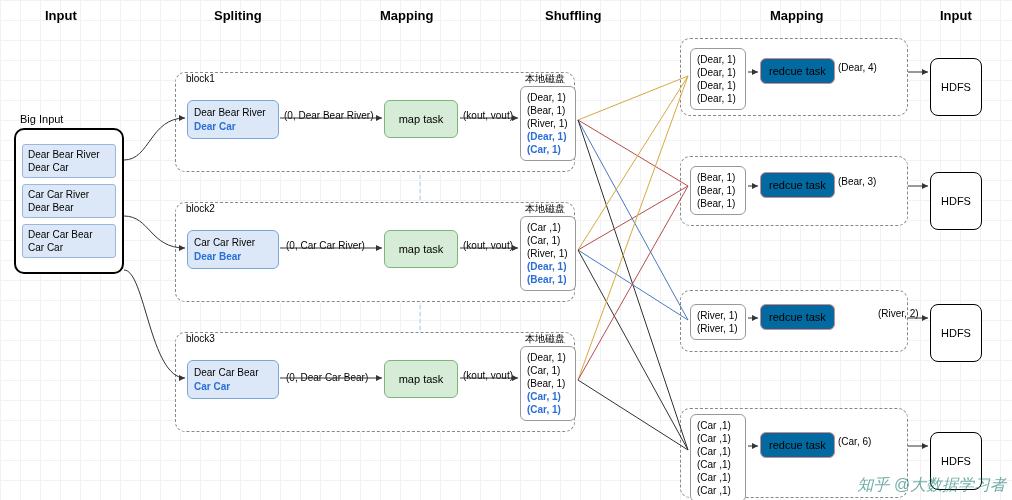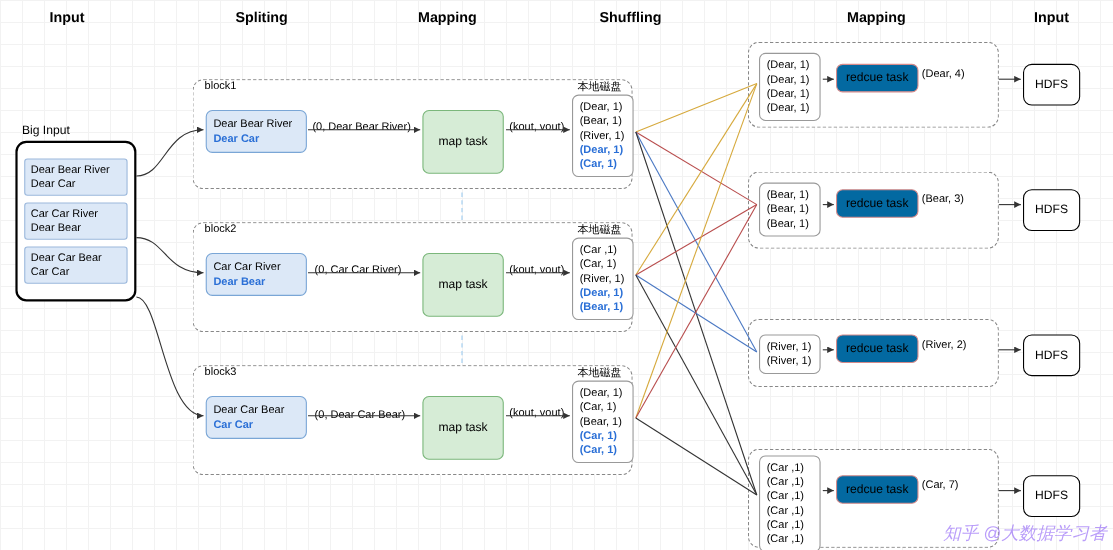--- a/index.html
+++ b/index.html
@@ -5,28 +5,28 @@
   * { box-sizing: border-box; margin: 0; padding: 0; }
   body { font-family: Arial, sans-serif; font-size: 11px; background: #fff; width: 1012px; height: 500px; position: relative; overflow: hidden; }
   .grid { position: absolute; inset: 0; background-image: linear-gradient(#f2f2f2 1px, transparent 1px), linear-gradient(90deg, #f2f2f2 1px, transparent 1px); background-size: 20px 20px; }
   .stage-header { position: absolute; top: 8px; font-weight: bold; font-size: 13px; }
   .big-file-label { position: absolute; font-size: 11px; }
   .input-box { position: absolute; border: 2px solid #000; border-radius: 10px; padding: 8px 6px; background: #fff; }
   .file-chunk { background: #dce8f7; border: 1px solid #9bb8dc; border-radius: 3px; padding: 3px 5px; margin: 6px 0; font-size: 10px; line-height: 1.3; }
   .dashed-group { position: absolute; border: 1.5px dashed #888; border-radius: 10px; background: #fff; }
   .group-label { position: absolute; top: -2px; left: 8px; font-size: 10px; background: transparent; padding: 2px; }
   .split-box { position: absolute; background: #dce8f7; border: 1px solid #7aa6d6; border-radius: 6px; padding: 5px 6px; font-size: 10px; line-height: 1.35; }
-  .map-box { position: absolute; background: #d6ecd6; border: 1px solid #7bb77b; border-radius: 6px; padding: 22px 10px; font-size: 11px; text-align: center; }
+  .map-box { position: absolute; background: #d6ecd6; border: 1px solid #7bb77b; border-radius: 6px; padding: 12px 10px; font-size: 11px; text-align: center; }
   .kv-box { position: absolute; background: #fff; border: 1px solid #999; border-radius: 6px; padding: 4px 6px; font-size: 10px; line-height: 1.3; }
   .kv-box .blue { color: #2a6fd6; font-weight: bold; }
   .disk-label { position: absolute; font-size: 10px; }
   .edge-label { position: absolute; font-size: 10px; white-space: nowrap; text-align: center; }
   .reduce-box { position: absolute; background: #0369a1; border: 1px solid #d58a8a; border-radius: 6px; padding: 6px 8px; font-size: 11px; }
-  .hdfs-box { position: absolute; background: #fff; border: 1.5px solid #000; border-radius: 8px; padding: 12px 10px; font-size: 11px; }
-  .watermark { position: absolute; right: 6px; bottom: 4px; font-size: 16px; color: #8b5cf6; opacity: .6; font-style: italic;}
+  .hdfs-box { position: absolute; background: #fff; border: 1.5px solid #000; border-radius: 8px; padding: 22px 10px; font-size: 11px; }
+  .watermark { position: absolute; right: 6px; bottom: 4px; font-size: 16px; color: #0f766e; opacity: .6; font-style: italic;}
   svg.lines { position: absolute; inset: 0; width: 1012px; height: 500px; pointer-events: none; }
 </style>
 </head>
 <body>
 <div class="grid"></div>
 
 <div class="stage-header" style="left:45px">Input</div>
 <div class="stage-header" style="left:214px">Spliting</div>
 <div class="stage-header" style="left:380px">Mapping</div>
 <div class="stage-header" style="left:545px">Shuffling</div>
@@ -114,34 +114,34 @@
 <div class="reduce-box" style="left:760px; top:172px">redcue task</div>
 <div class="edge-label" style="left:838px; top:176px">(Bear, 3)</div>
 <div class="hdfs-box" style="left:930px; top:172px">HDFS</div>
 
 <div class="dashed-group" style="left:680px; top:290px; width:228px; height:62px"></div>
 <div class="kv-box" style="left:690px; top:304px; width:56px">
   <div>(River, 1)</div>
     <div>(River, 1)</div>
 </div>
 <div class="reduce-box" style="left:760px; top:304px">redcue task</div>
-<div class="edge-label" style="left:838px; top:308px">(River, 2)</div>
+<div class="edge-label" style="left:878px; top:308px">(River, 2)</div>
 <div class="hdfs-box" style="left:930px; top:304px">HDFS</div>
 
 <div class="dashed-group" style="left:680px; top:408px; width:228px; height:90px"></div>
 <div class="kv-box" style="left:690px; top:414px; width:56px">
   <div>(Car ,1)</div>
     <div>(Car ,1)</div>
     <div>(Car ,1)</div>
     <div>(Car ,1)</div>
     <div>(Car ,1)</div>
     <div>(Car ,1)</div>
 </div>
 <div class="reduce-box" style="left:760px; top:432px">redcue task</div>
-<div class="edge-label" style="left:838px; top:436px">(Car, 7)</div>
+<div class="edge-label" style="left:838px; top:436px">(Car, 6)</div>
 <div class="hdfs-box" style="left:930px; top:432px">HDFS</div>
 
 <div class="watermark">知乎 @大数据学习者</div>
 
 <svg class="lines">
   <defs>
     <marker id="ah" markerWidth="8" markerHeight="8" refX="6" refY="3" orient="auto">
         <path d="M0,0 L6,3 L0,6 Z" fill="#333"></path>
       </marker>
   </defs>

